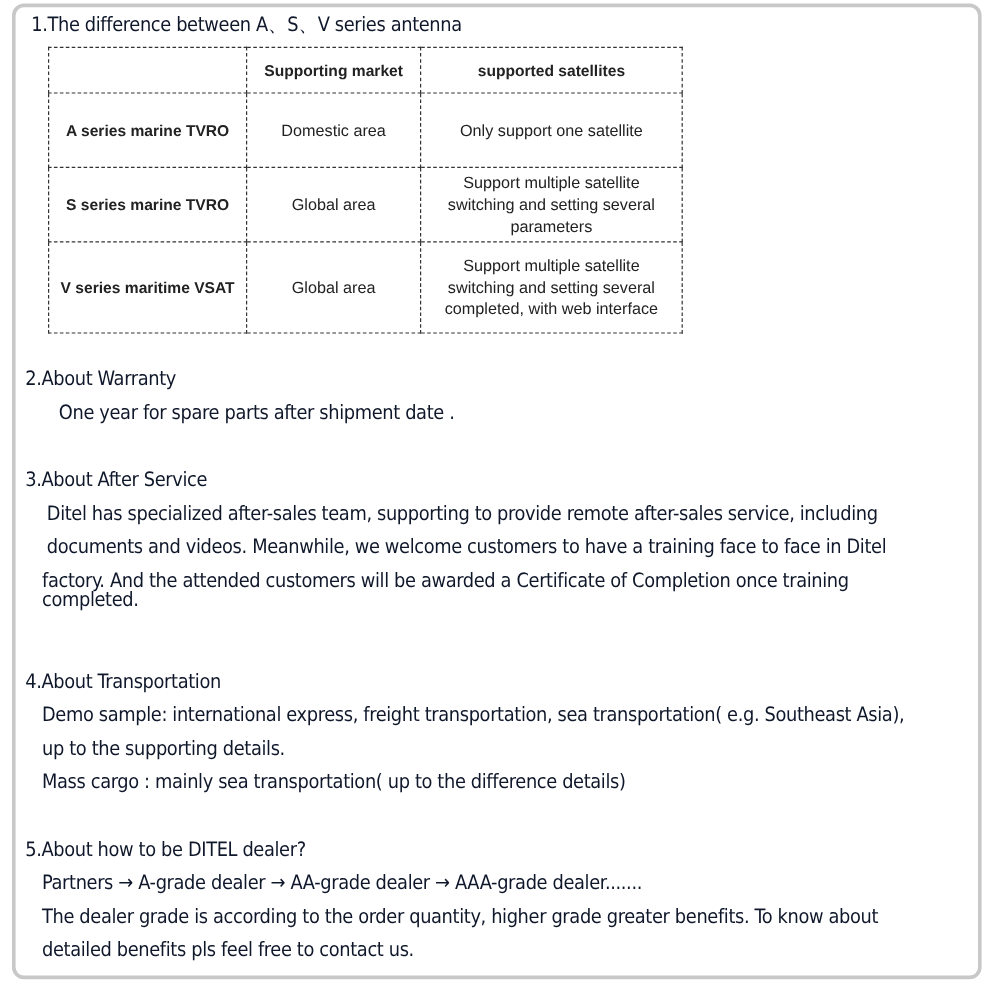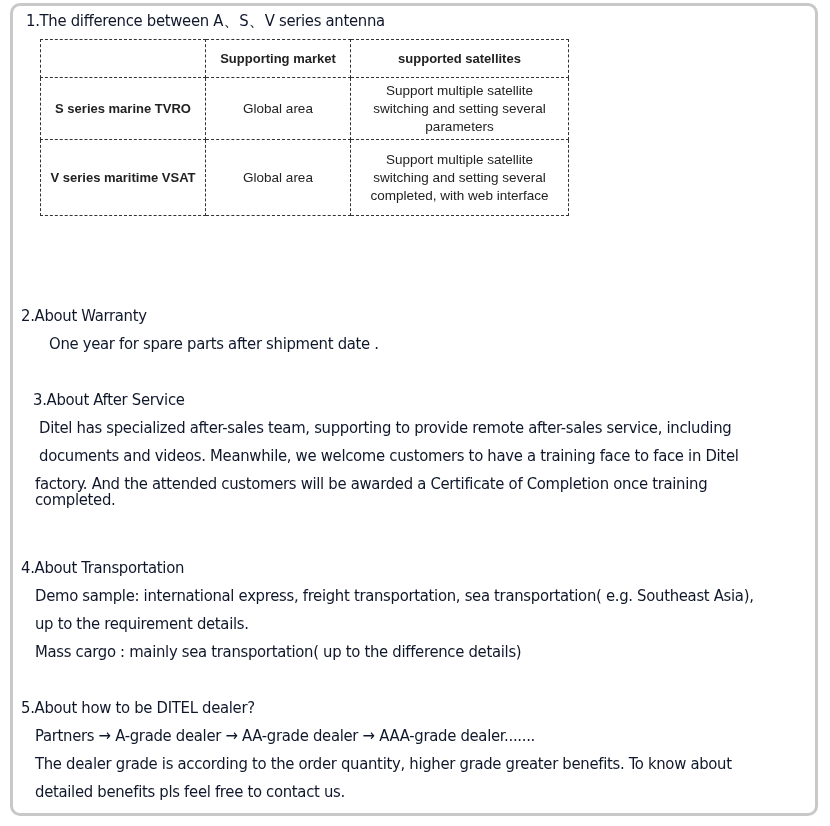--- a/index.html
+++ b/index.html
@@ -30,20 +30,25 @@
 
 <div class="text h" style="left:26px; top:10px;">1.The difference between A、S、V series antenna</div>
 
 <table class="cmp">
   <tbody>
       <tr class="r0">
     <td class="c1"></td>
     <td class="c2 b">Supporting market</td>
     <td class="c3 b">supported satellites</td>
   </tr>
+  <tr class="r1">
+    <td class="b">A series marine TVRO</td>
+    <td>Domestic area</td>
+    <td><span>Only support one satellite</span></td>
+  </tr>
   <tr class="r2">
     <td class="b">S series marine TVRO</td>
     <td>Global area</td>
     <td>
       <span>Support multiple satellite</span><br>
       <span>switching and setting several</span><br>
       <span>parameters</span>
     </td>
   </tr>
   <tr class="r3">
@@ -54,27 +59,27 @@
       <span>switching and setting several</span><br>
       <span>completed, with web interface</span>
     </td>
   </tr>
 </tbody>
   </table>
 
 <div class="text h" style="left:21px; top:306px;">2.About Warranty</div>
 <div class="text p" style="left:49px; top:334px;">One year for spare parts after shipment date .</div>
 
-<div class="text h" style="left:33px; top:390px;">3.About After Service</div>
+<div class="text h" style="left:21px; top:390px;">3.About After Service</div>
 <div class="text p" style="left:39px; top:418px;">Ditel has specialized after-sales team, supporting to provide remote after-sales service, including</div>
 <div class="text p" style="left:39px; top:446px;">documents and videos. Meanwhile, we welcome customers to have a training face to face in Ditel</div>
 <div class="text p" style="left:35px; top:474px;">factory. And the attended customers will be awarded a Certificate of Completion once training</div>
 <div class="text p" style="left:35px; top:490px;">completed.</div>
 
 <div class="text h" style="left:21px; top:558px;">4.About Transportation</div>
 <div class="text p" style="left:35px; top:586px;">Demo sample: international express, freight transportation, sea transportation( e.g. Southeast Asia),</div>
-<div class="text p" style="left:35px; top:614px;">up to the requirement details.</div>
+<div class="text p" style="left:35px; top:614px;">up to the supporting details.</div>
 <div class="text p" style="left:35px; top:642px;">Mass cargo : mainly sea transportation( up to the difference details)</div>
 
 <div class="text h" style="left:21px; top:698px;">5.About how to be DITEL dealer?</div>
 <div class="text p" style="left:35px; top:726px;">Partners → A-grade dealer → AA-grade dealer → AAA-grade dealer.......</div>
 <div class="text p" style="left:35px; top:754px;">The dealer grade is according to the order quantity, higher grade greater benefits. To know about</div>
 <div class="text p" style="left:35px; top:782px;">detailed  benefits pls feel free to contact us.</div>
 
 </body></html>

